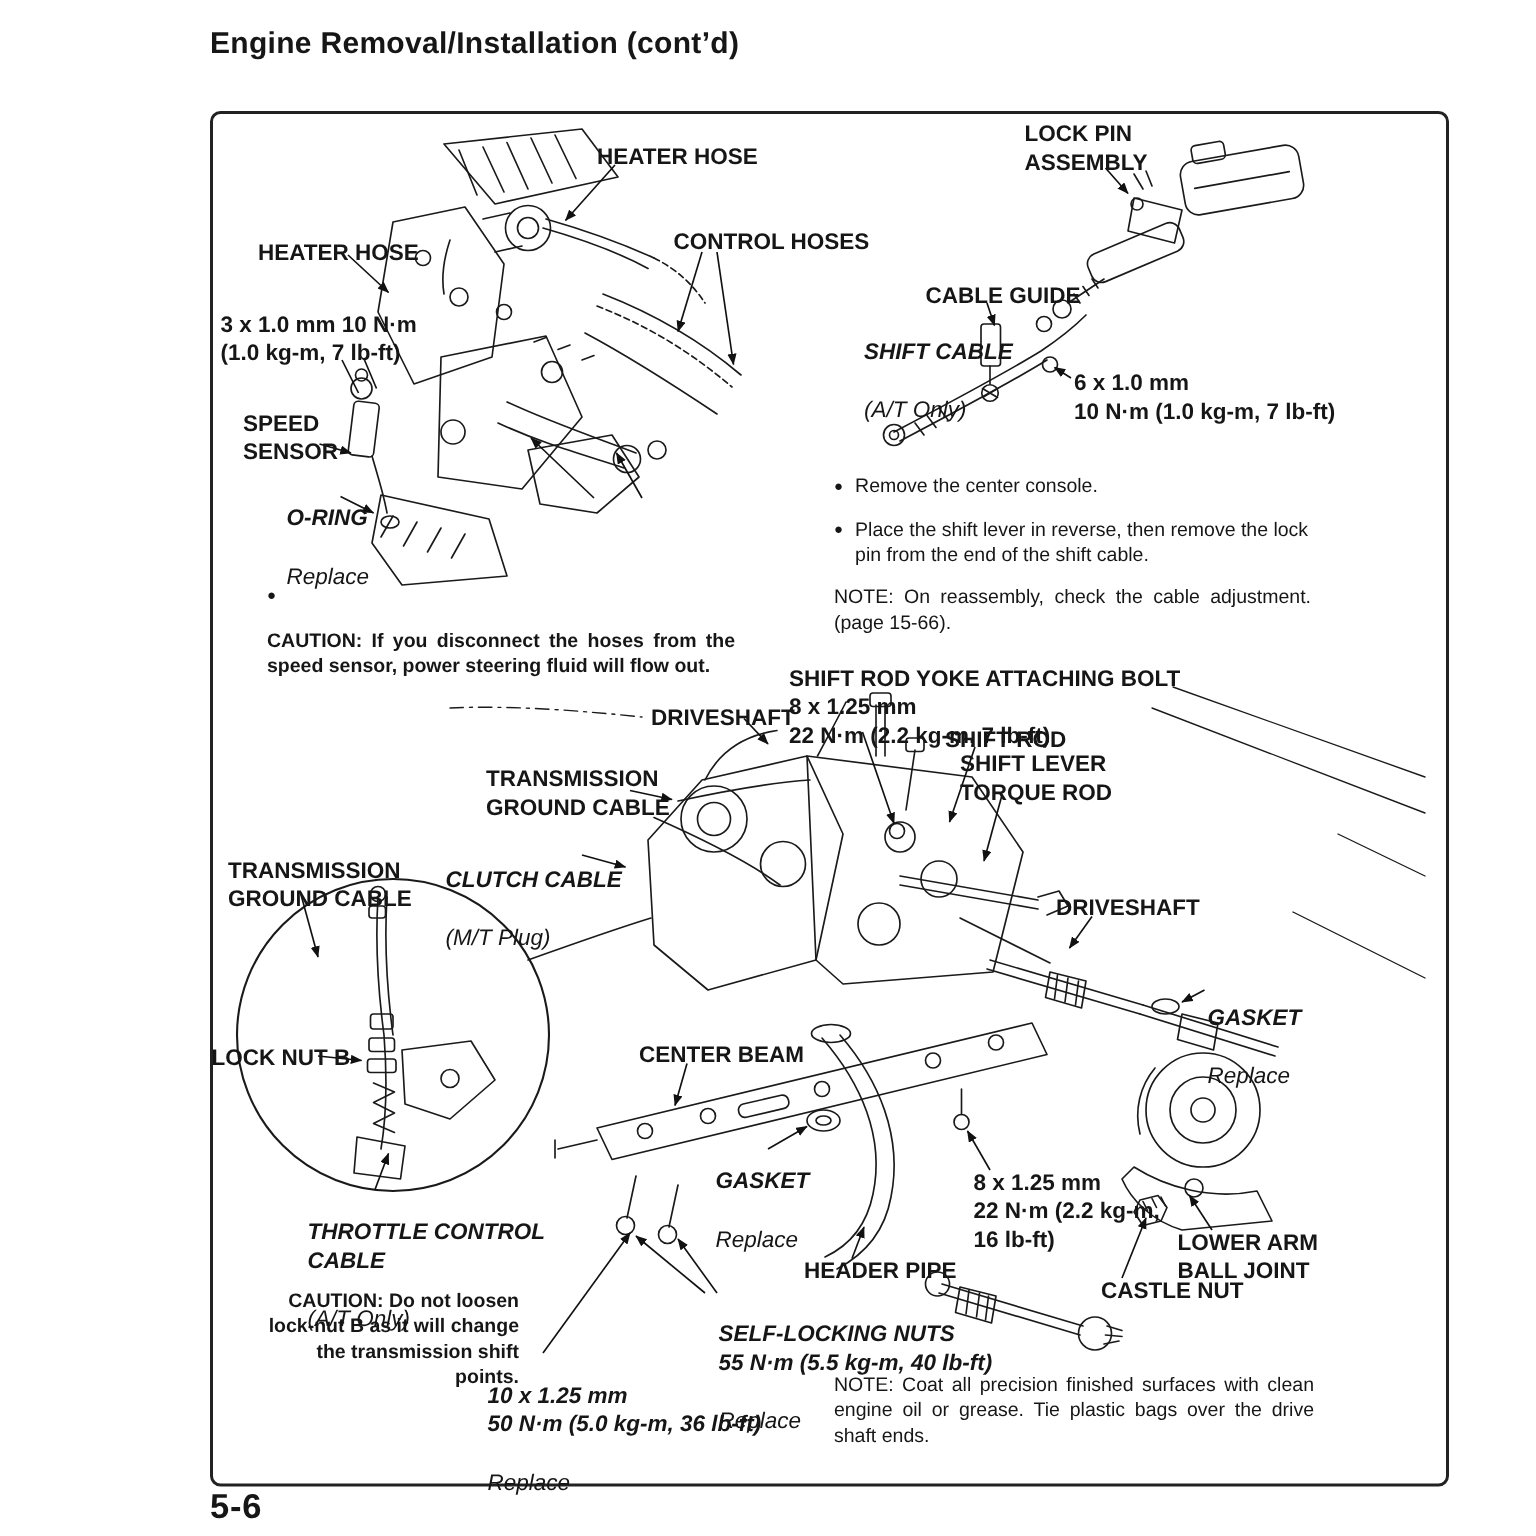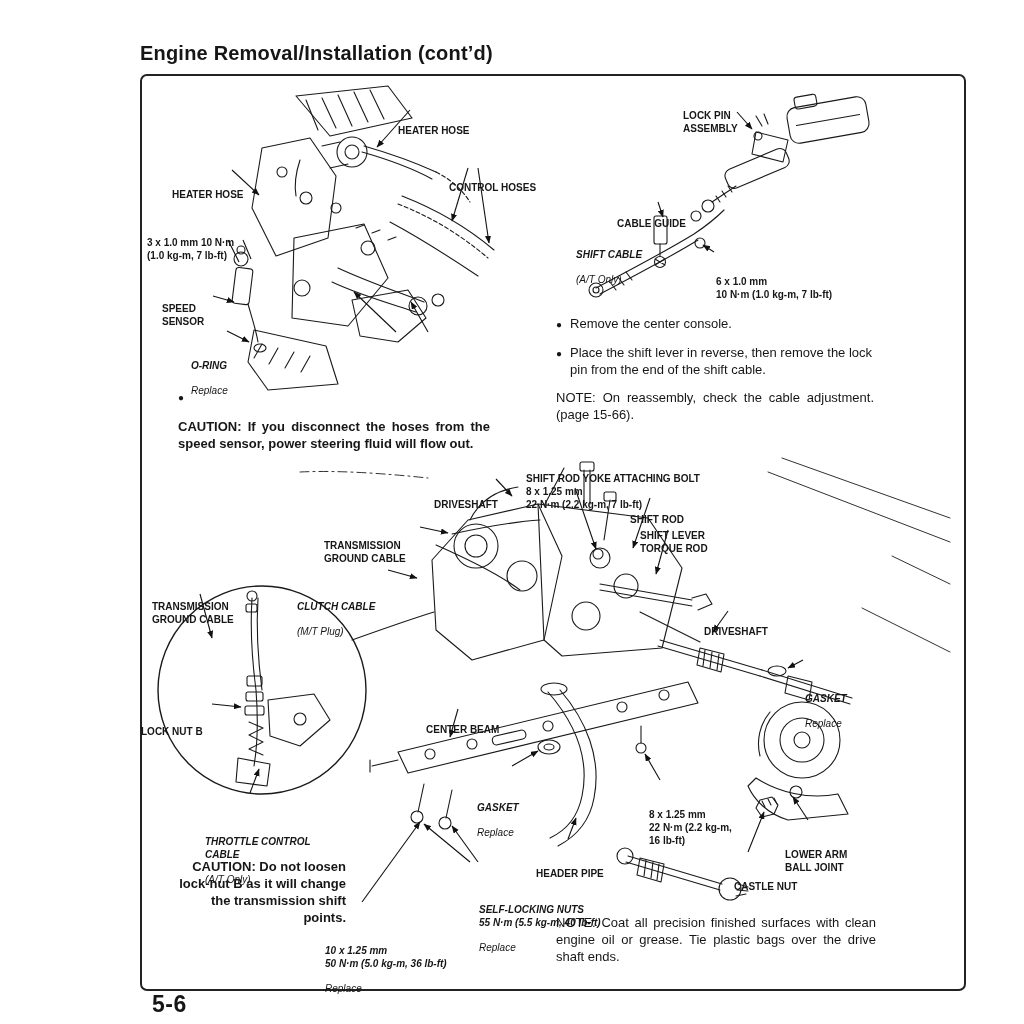--- a/index.html
+++ b/index.html
@@ -4,44 +4,44 @@
 <style>
   html, body { margin:0; padding:0; }
   body {
     width:1024px; height:1024px; position:relative;
     background:#ffffff; color:#161616;
     font-family:"Liberation Sans", sans-serif;
     overflow:hidden;
   }
   .page { position:absolute; inset:0; }
   .title {
-    position:absolute; left:140px; top:42px;
+    position:absolute; left:140px; top:18px;
     font-size:20px; font-weight:700; letter-spacing:0.2px;text-align:right;
   }
   .frame {
     position:absolute; left:140px; top:74px; width:822px; height:913px;
     border:2px solid #222; border-radius:7px;
   }
   svg.art { position:absolute; left:0; top:0; pointer-events:none; }
   .lbl {
-    position:absolute; font-size:10px; font-weight:700;
-    line-height:1.28; white-space:pre-line;margin-top:30px;
+    position:absolute; font-size:15px; font-weight:700;
+    line-height:1.28; white-space:pre-line;
   }
   .lbl span { display:block; white-space:pre-line;font-style:italic; }
   .lbl .sub { font-weight:400; }
   .note {
     position:absolute; font-size:13px; line-height:1.3;
     text-align:justify;
   }
   .note.b { font-weight:700; }
   .bullet-row { display:flex; gap:8px; text-align:left; }
   .bullet-row .bullet { font-size:10px; line-height:17px; }
   .pagenum {
     position:absolute; left:140px; top:991px;
-    font-size:23px; font-weight:700; letter-spacing:0.5px;margin-left:12px;
+    font-size:23px; font-weight:700; letter-spacing:0.5px;
   }
 </style>
 </head>
 <body>
 
 <div class="page">
 
   <div class="title">Engine Removal/Installation (cont’d)</div>
   <div class="frame"></div>
 

